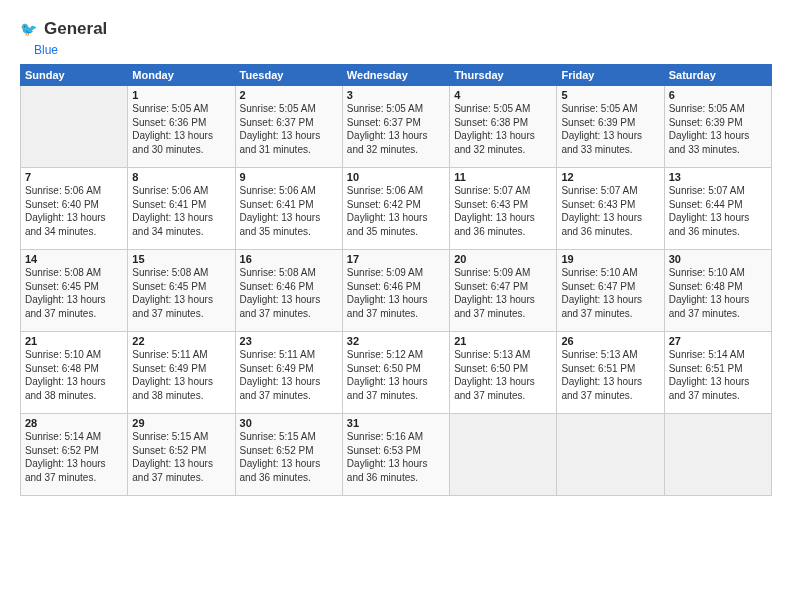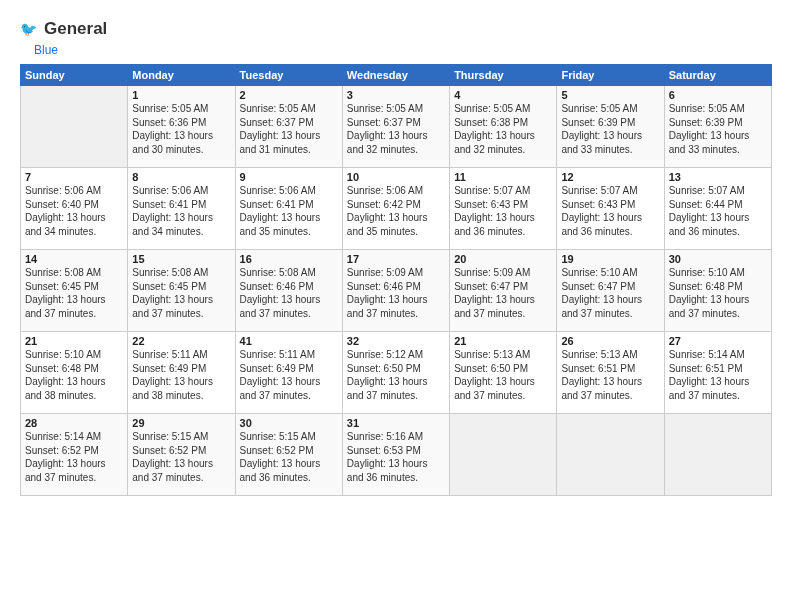--- a/index.html
+++ b/index.html
@@ -275,21 +275,21 @@
 and 38 minutes.</div>
           </td>
           <td>
             <span class="day-number">22</span>
             <div class="day-detail" style="white-space: pre-line;">Sunrise: 5:11 AM
 Sunset: 6:49 PM
 Daylight: 13 hours
 and 38 minutes.</div>
           </td>
           <td>
-            <span class="day-number">41</span>
+            <span class="day-number">23</span>
             <div class="day-detail" style="white-space: pre-line;">Sunrise: 5:11 AM
 Sunset: 6:49 PM
 Daylight: 13 hours
 and 37 minutes.</div>
           </td>
           <td>
             <span class="day-number">32</span>
             <div class="day-detail" style="white-space: pre-line;">Sunrise: 5:12 AM
 Sunset: 6:50 PM
 Daylight: 13 hours

